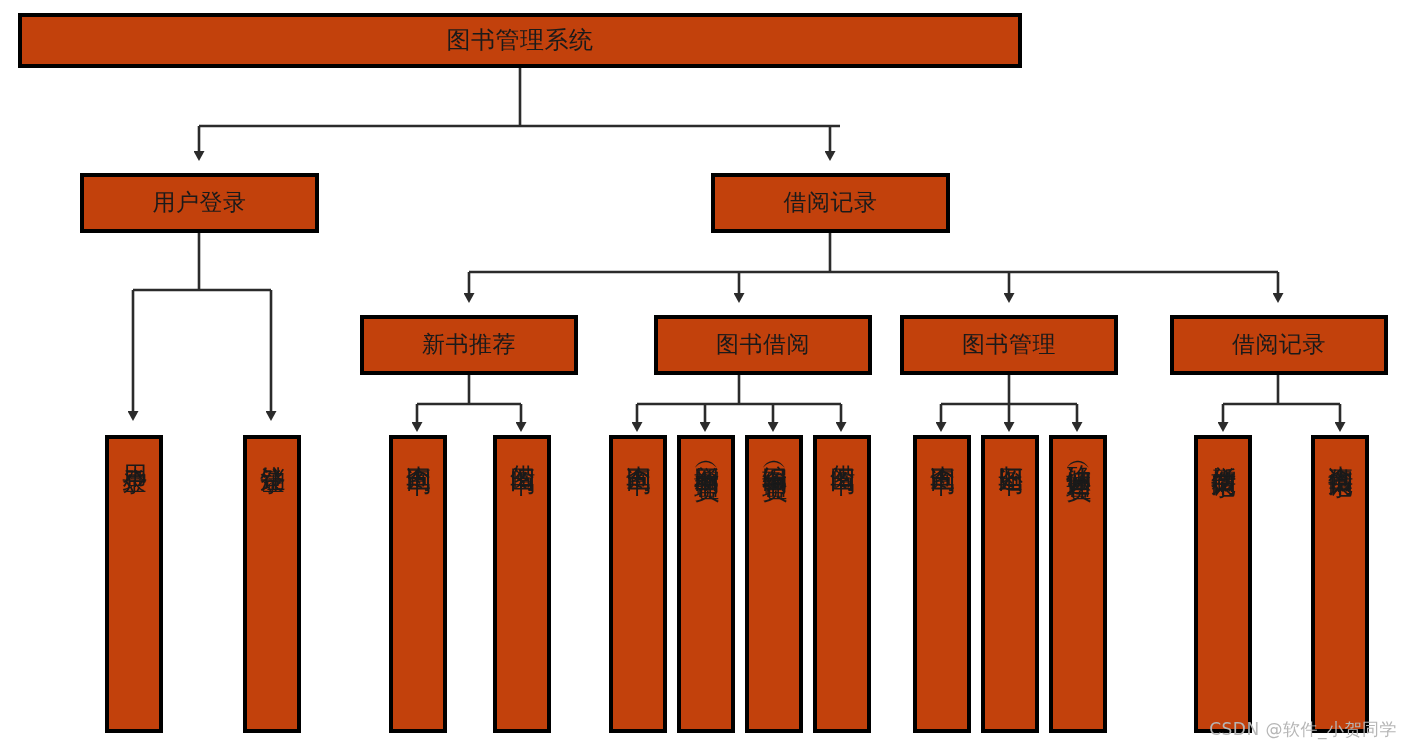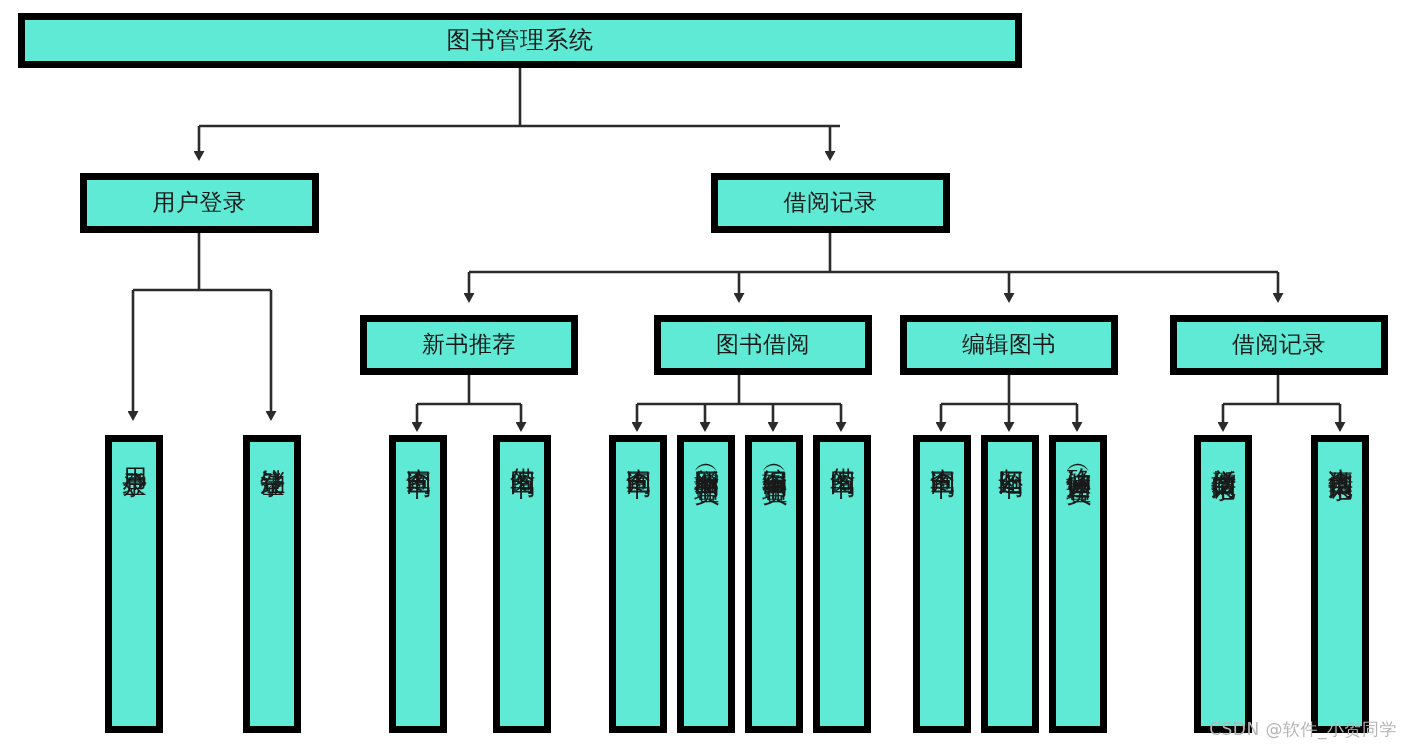--- a/index.html
+++ b/index.html
@@ -21,22 +21,22 @@
   #diagram-svg {
     position: absolute;
     left: 0;
     top: 0;
     width: 1405px;
     height: 747px;
   }
   .node {
     position: absolute;
     box-sizing: border-box;
-    background: #5eead4;
-    border: 7px solid #000000;
+    background: #c2410c;
+    border: 4px solid #000000;
     display: flex;
     align-items: center;
     justify-content: center;
     color: #1a1a1a;
     text-align: left;
   }
   .node-label {
     display: block;
     line-height: 1.18;
     letter-spacing: 0.5px;
@@ -145,21 +145,21 @@
 
   <div class="node horiz" style="left:360px; top:315px; width:218px; height:60px;">
     <span class="node-label">新书推荐</span>
   </div>
 
   <div class="node horiz" style="left:630px; top:315px; width:218px; height:60px;margin-left:24px;">
     <span class="node-label">图书借阅</span>
   </div>
 
   <div class="node horiz" style="left:900px; top:315px; width:218px; height:60px;">
-    <span class="node-label">编辑图书</span>
+    <span class="node-label">图书管理</span>
   </div>
 
   <div class="node horiz" style="left:1170px; top:315px; width:218px; height:60px;">
     <span class="node-label">借阅记录</span>
   </div>
 
   <div class="node vert" style="left:105px; top:435px; width:58px; height:298px;">
     <span class="node-label">用户登录</span>
   </div>
   <div class="node vert" style="left:243px; top:435px; width:58px; height:298px;">

